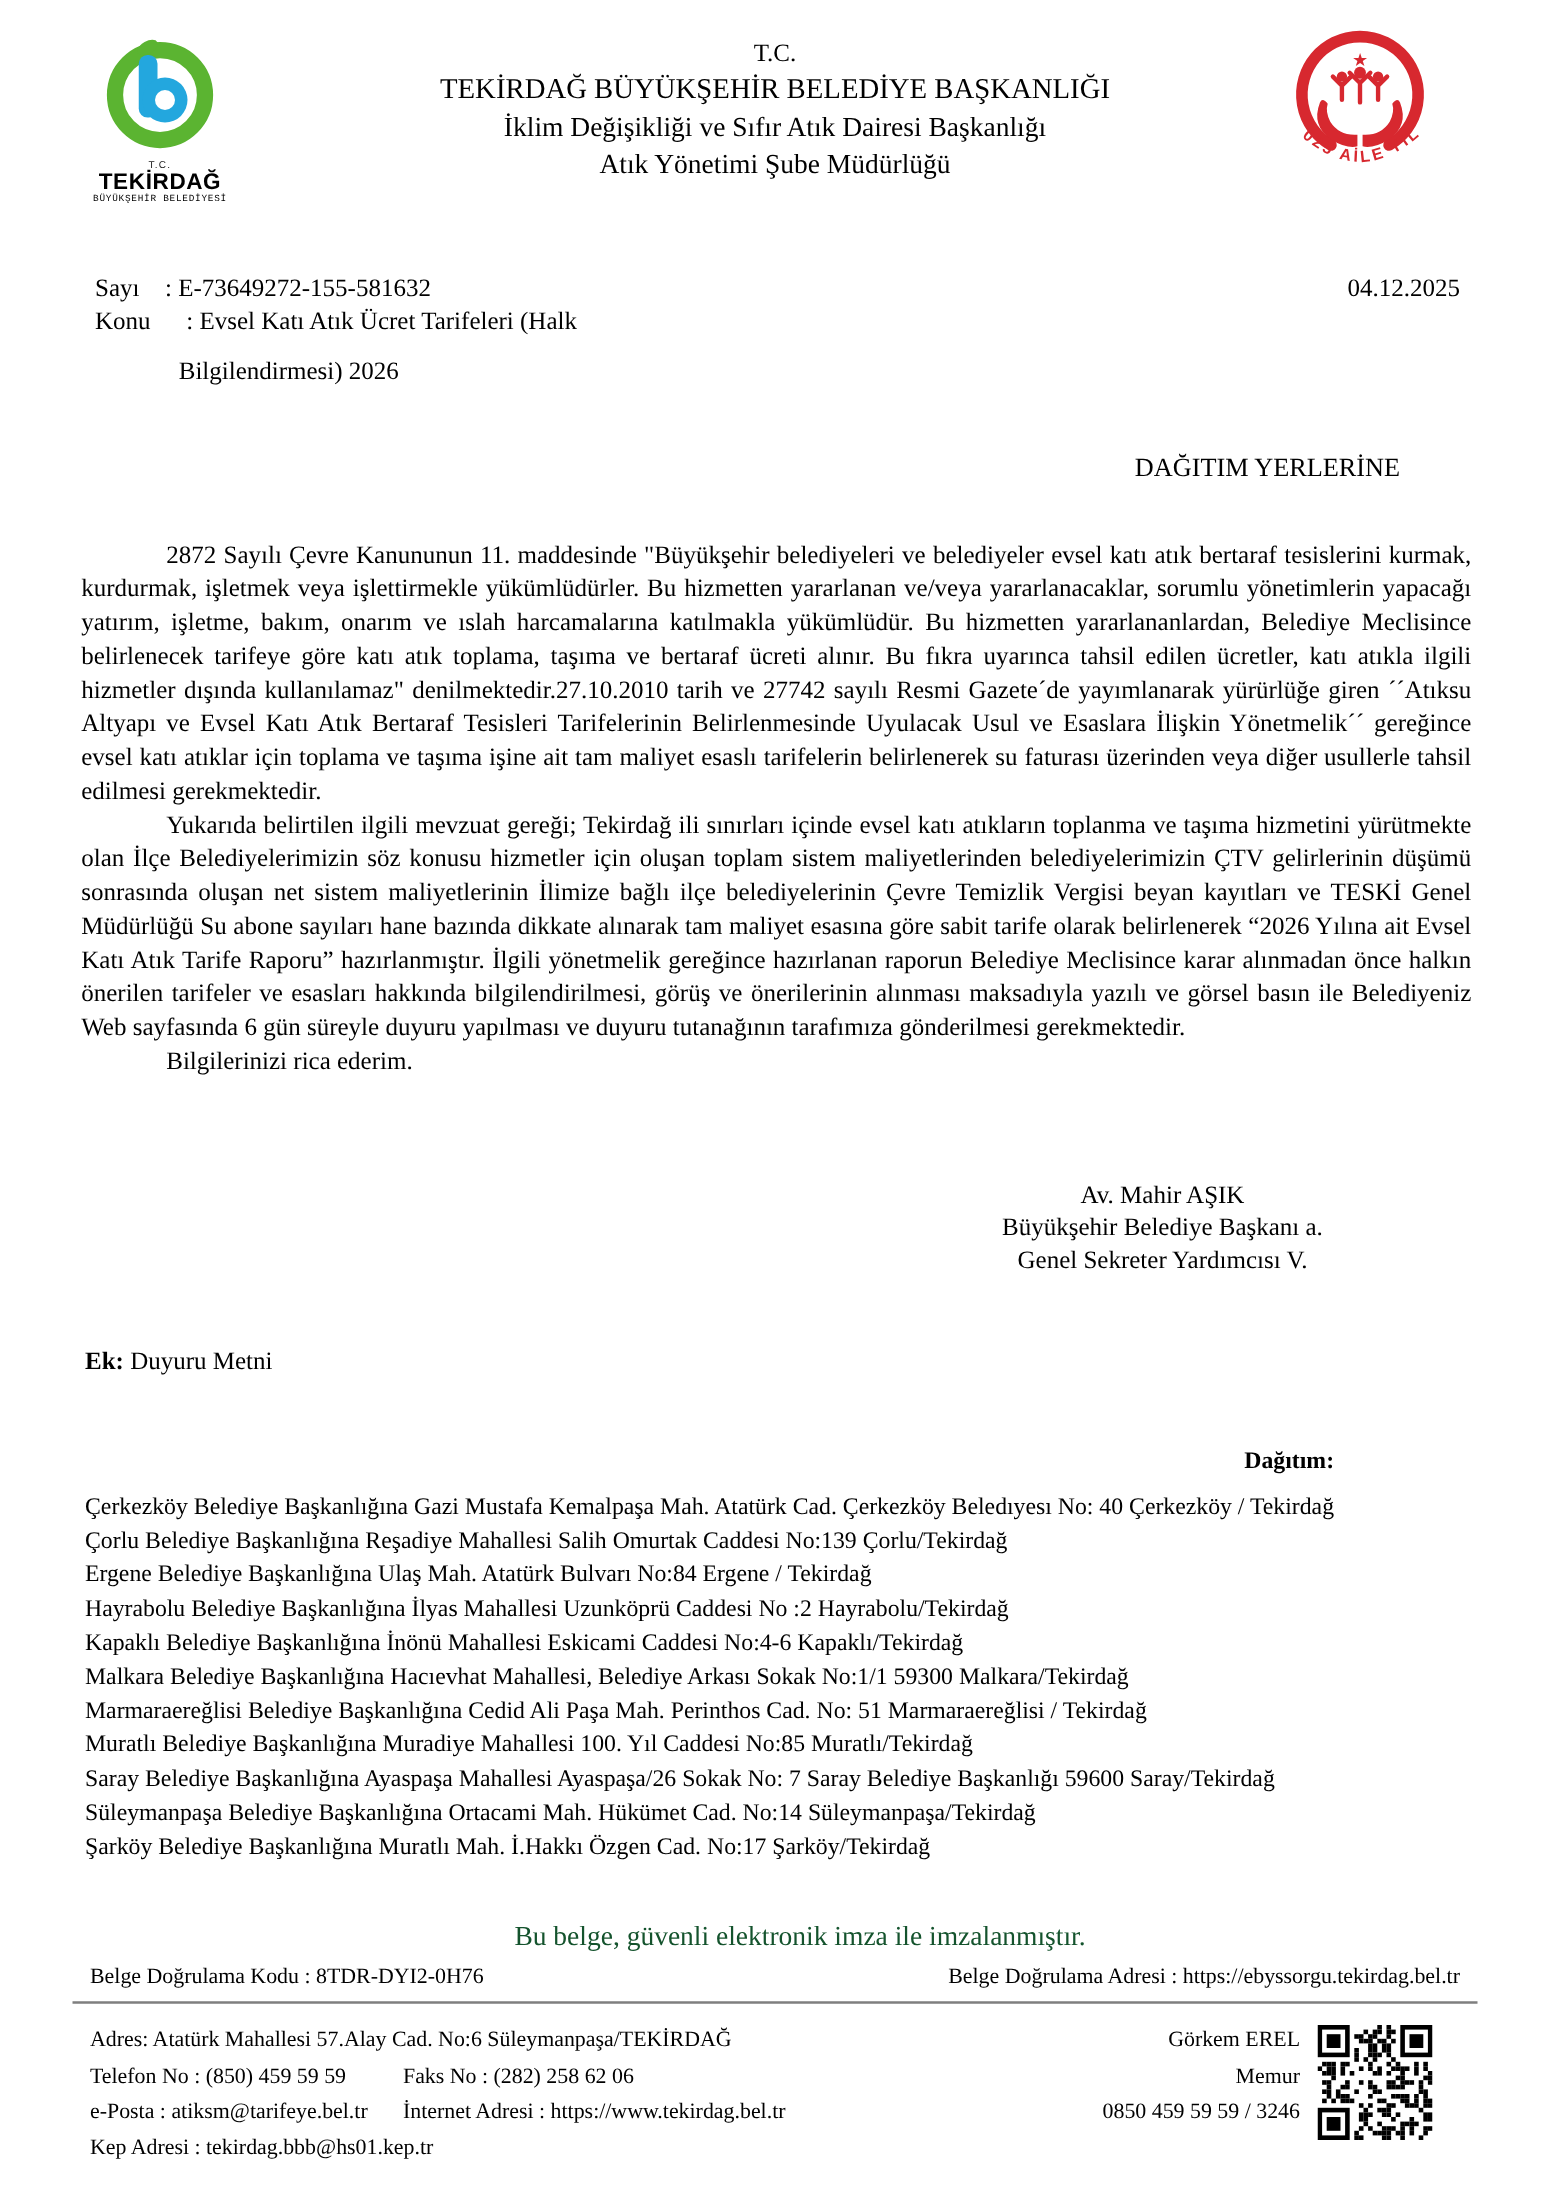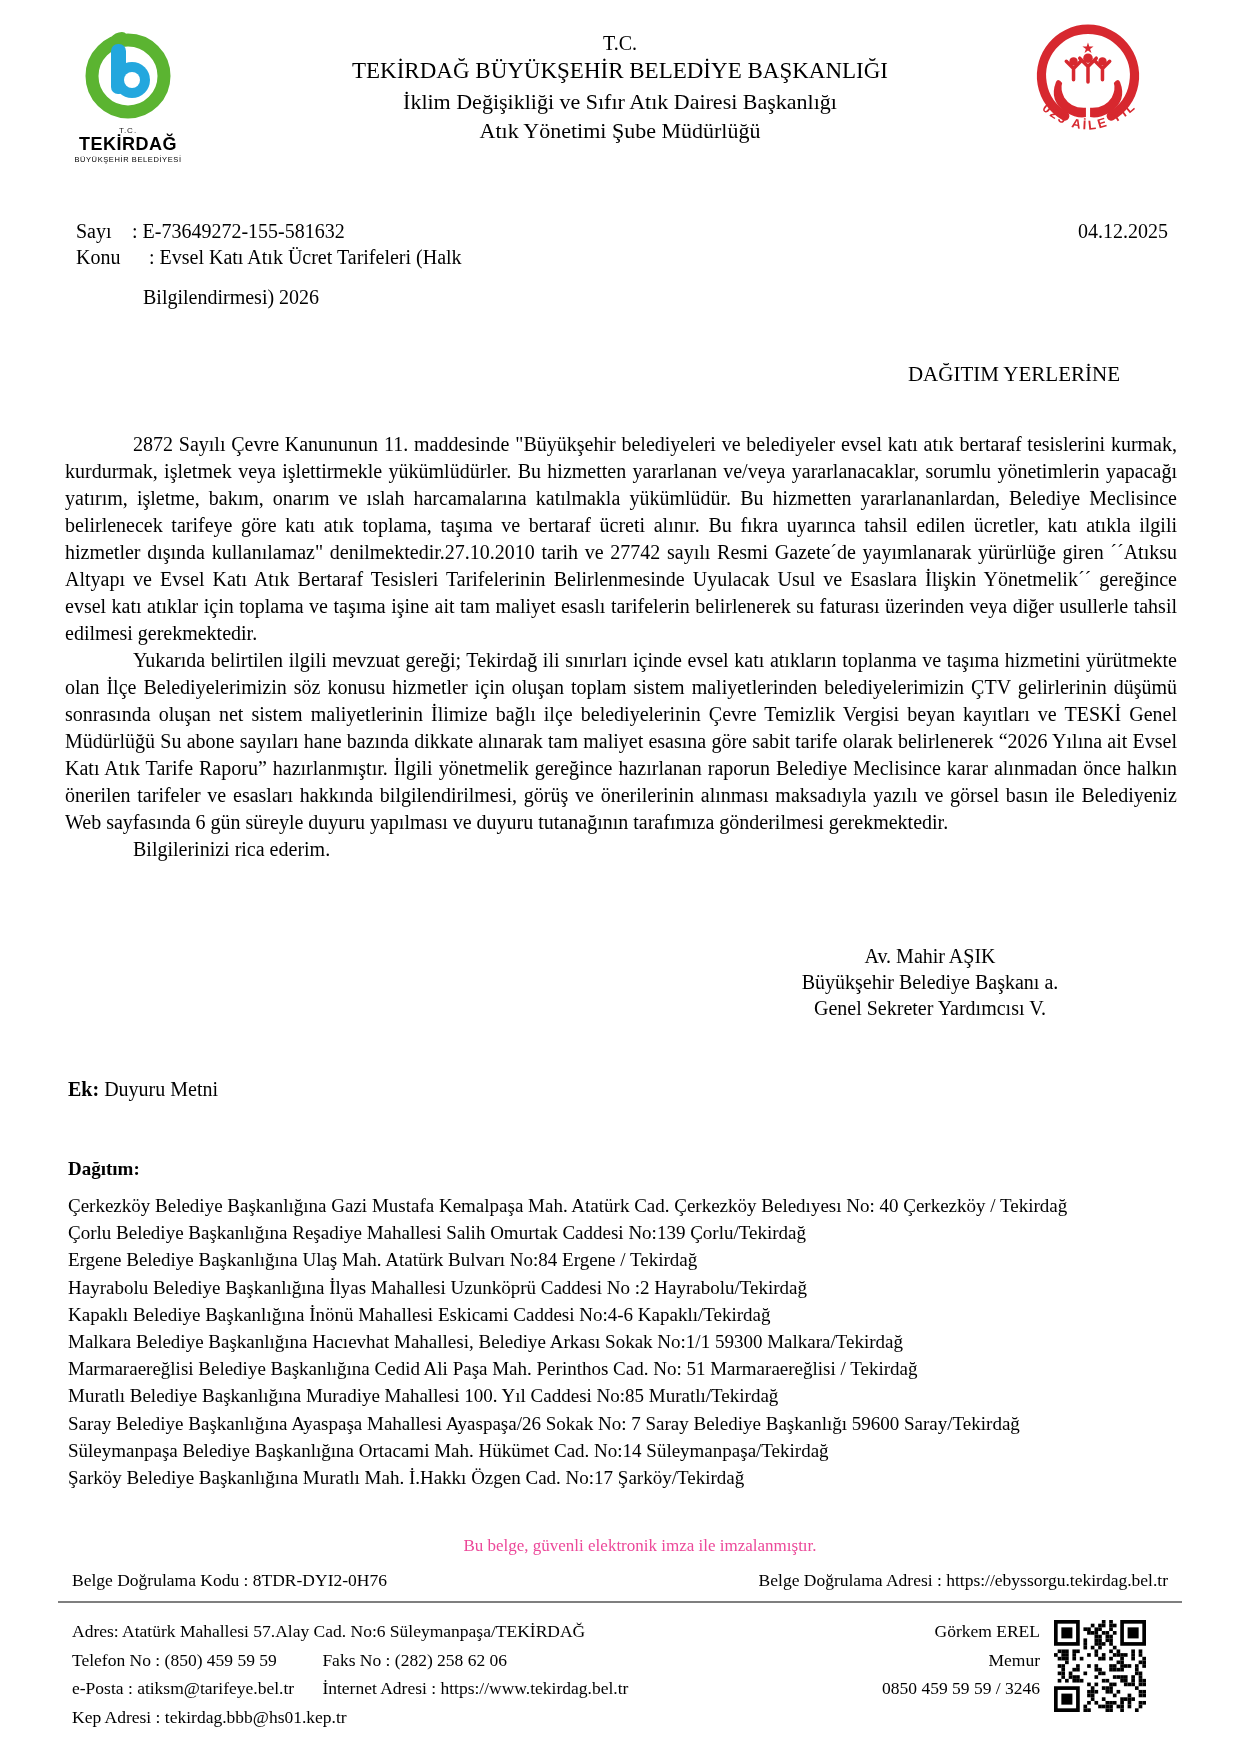--- a/index.html
+++ b/index.html
@@ -2,21 +2,21 @@
 <html lang="tr"><head>
 <meta charset="utf-8">
 <style>
   html,body{margin:0;padding:0;background:#fff;}
   .page{position:relative;width:1240px;height:1755px;background:#ffffff;overflow:hidden;
         font-family:"Liberation Serif", serif;color:#000;}
   
   .logo-left{position:absolute;left:64px;top:28px;width:128px;text-align:center;}
   .logo-left .tc{font-family:"Liberation Sans",sans-serif;font-size:8px;color:#222;margin-top:2px;letter-spacing:1px;}
   .logo-left .name{font-family:"Liberation Sans",sans-serif;font-size:18px;font-weight:bold;letter-spacing:.5px;line-height:1.05;}
-  .logo-left .sub{font-family:Liberation Sans, sans-serif;font-size:7.5px;letter-spacing:.6px;margin-top:1px;}
+  .logo-left .sub{font-family:Liberation Mono, monospace;font-size:7.5px;letter-spacing:.6px;margin-top:1px;}
   .header-center{position:absolute;left:220px;right:220px;top:30px;text-align:center;line-height:1.32;}
   .h-tc{font-size:20px;}
   .h-org{font-size:23px;}
   .h-dept,.h-unit{font-size:22px;font-family:Liberation Serif, serif;}
   .logo-right{position:absolute;left:1026px;top:22px;width:124px;text-align:center;}
   
   .meta{position:absolute;left:76px;top:218px;font-size:20px;line-height:26px;}
   .meta-row{display:flex;}
   .meta-label{width:56px;}
   .konu-l2{padding-left:11px;margin-top:14px;}
@@ -25,25 +25,25 @@
   .recipient{position:absolute;left:0;right:120px;top:362px;text-align:right;font-size:21px;}
   
   .body-text{position:absolute;left:65px;width:1112px;top:431px;font-size:20px;line-height:27px;text-align:justify;}
   .body-text p{margin:0;text-indent:68px;}
   
   .signature{position:absolute;left:720px;top:943px;width:420px;text-align:center;font-size:20px;line-height:26px;}
   
   .attachment{position:absolute;left:68px;top:1078px;font-size:20px;}
   .attachment b{font-weight:bold;}
   .distribution{position:absolute;left:68px;top:1158px;font-size:19px;}
-  .distribution .dist-label{font-weight:bold;margin-bottom:12px;}
+  .distribution .dist-label{font-weight:bold;margin-bottom:12px;text-align:right;}
   .distribution li{list-style:none;margin:0;padding:0;line-height:27.2px;}
   .distribution ul{list-style:none;margin:0;padding:0;}
   
-  .esign{position:absolute;left:0;right:0;top:1536px;text-align:center;font-size:17px;color:#ec4899;padding-left:40px;}
+  .esign{position:absolute;left:0;right:0;top:1536px;text-align:center;font-size:22px;color:#14532d;padding-left:40px;}
   .verify-row{position:absolute;left:72px;right:72px;top:1570px;font-size:17.5px;display:flex;justify-content:space-between;}
   .divider{position:absolute;left:58px;width:1124px;top:1601px;border-top:2px solid #7f7f7f;}
   
   .footer-left{position:absolute;left:72px;top:1617px;font-size:17.5px;line-height:28.5px;}
   .fcol1{display:inline-block;width:246px;}
   .footer-contact{position:absolute;right:200px;top:1617px;width:340px;text-align:right;font-size:17.5px;line-height:28.5px;}
   .qr{position:absolute;left:1054px;top:1620px;width:92px;height:92px;}
 </style>
 </head>
 <body>

